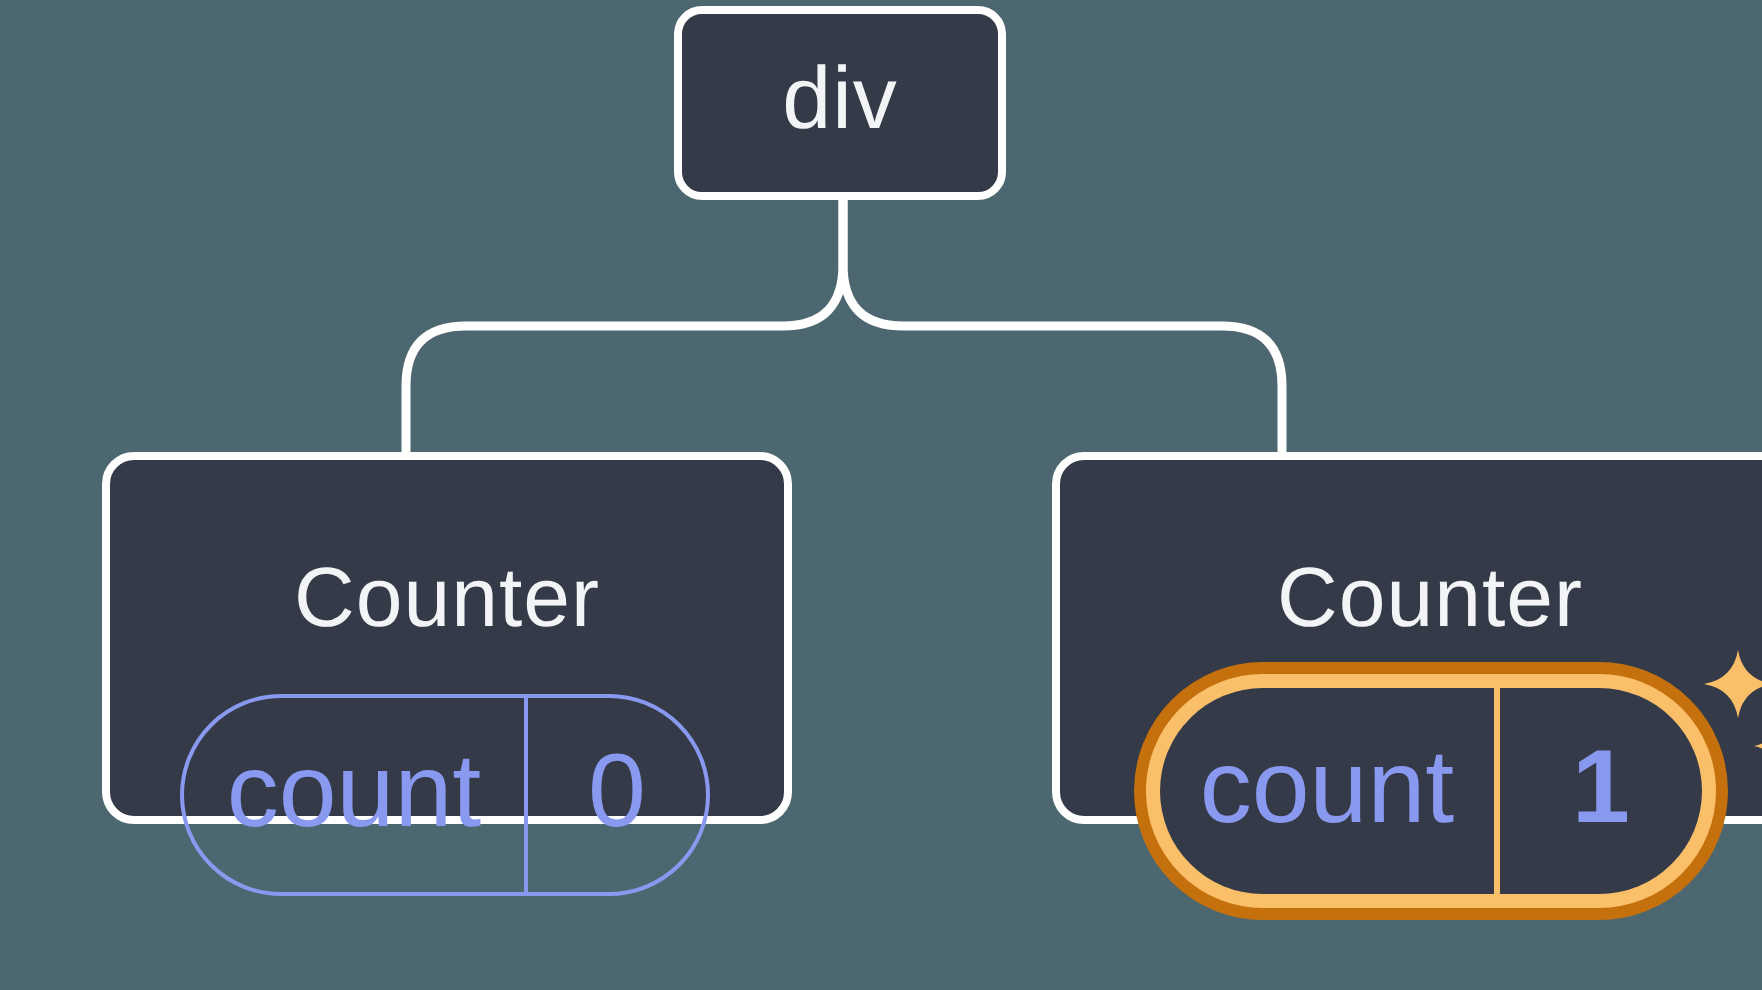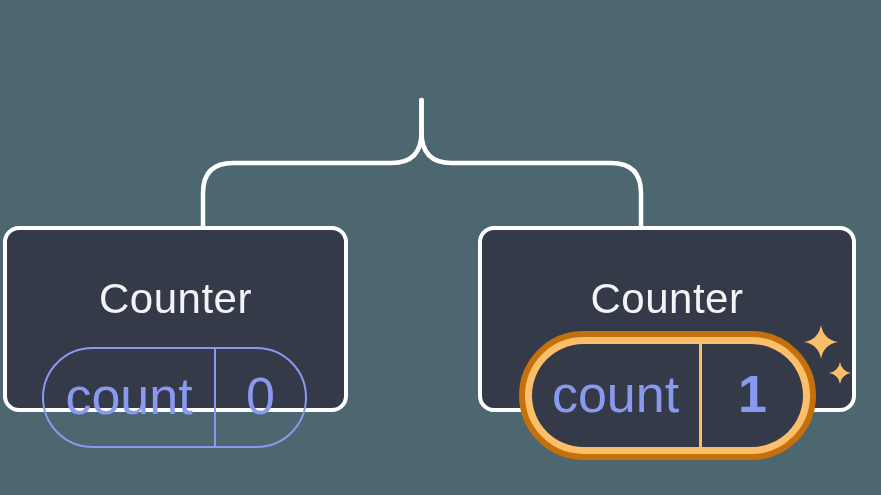--- a/index.html
+++ b/index.html
@@ -42,20 +42,21 @@
     font-size: 44px; font-weight: 500;
     letter-spacing: 0.5px;
     padding-bottom: 4px;
   }
   .card {
     position: absolute;
     top: 226px; height: 186px;
     background: var(--node_background);
     border: 4px solid var(--node_border);
     border-radius: 16px;
+    margin-left: 48px;
   }
   .card-left  { left: 3px;   width: 345px; }
   .card-right { left: 478px; width: 378px; }
   .card-title {
     position: absolute; top: 48px; left: 0;
     width: 100%;
     text-align: center;
     color: var(--node_text);
     font-size: 42px; font-weight: 500;
     line-height: 1;
@@ -119,20 +120,23 @@
 </head>
 <body>
 
 <div class="stage">
 
   <svg class="connector-svg" width="881" height="495" viewBox="0 0 881 495" aria-hidden="true">
     <path d="M421.5 100 V132 Q421.5 163 391.5 163 H233 Q203 163 203 193 V226" fill="none" stroke="#ffffff" stroke-width="4.5" stroke-linecap="round"></path>
     <path d="M421.5 100 V132 Q421.5 163 451.5 163 H611 Q641 163 641 193 V226" fill="none" stroke="#ffffff" stroke-width="4.5" stroke-linecap="round"></path>
   </svg>
 
+  <div class="tree-node root-node">
+    <span class="root-label">div</span>
+  </div>
 
   <div class="card card-left">
     <div class="card-title">Counter</div>
     <div class="state-pill">
       <div class="pill-key">
         <span class="pill-text">count</span>
       </div>
       <div class="pill-value">
         <span class="pill-text">0</span>
       </div>

